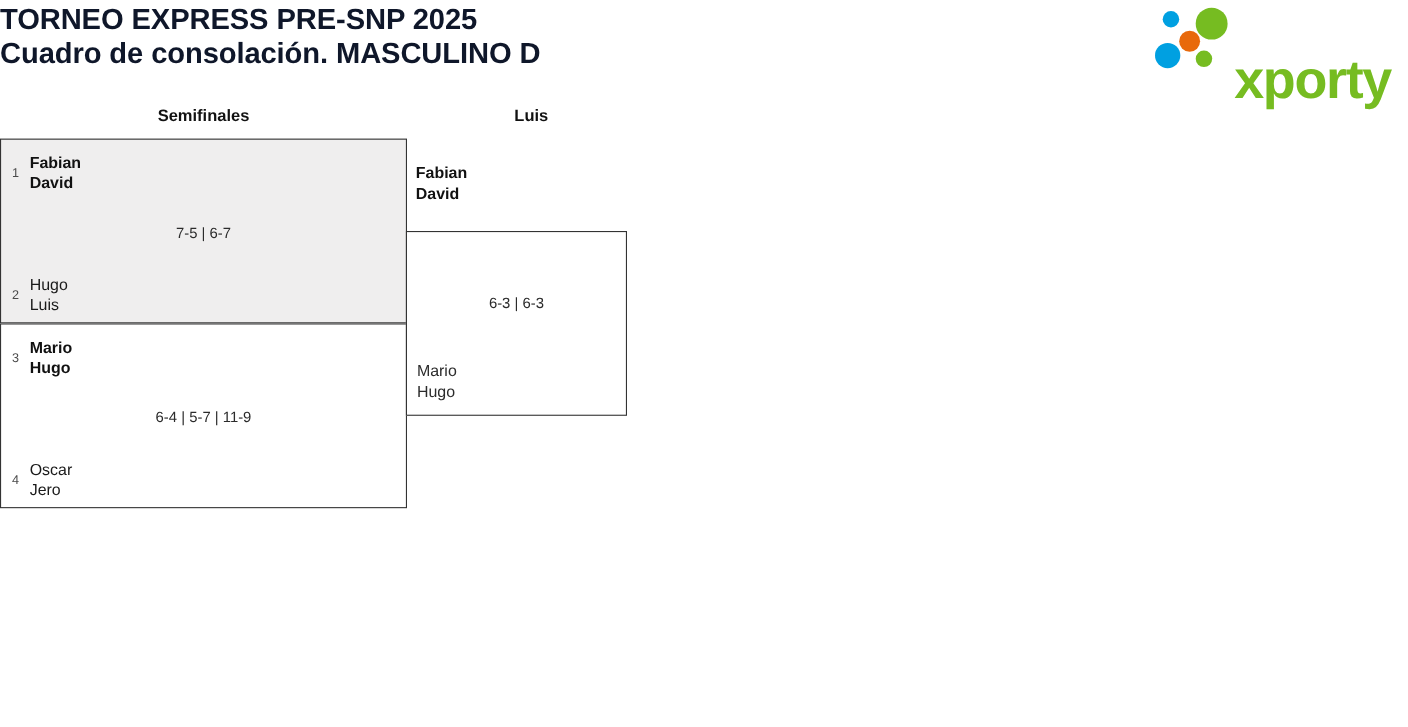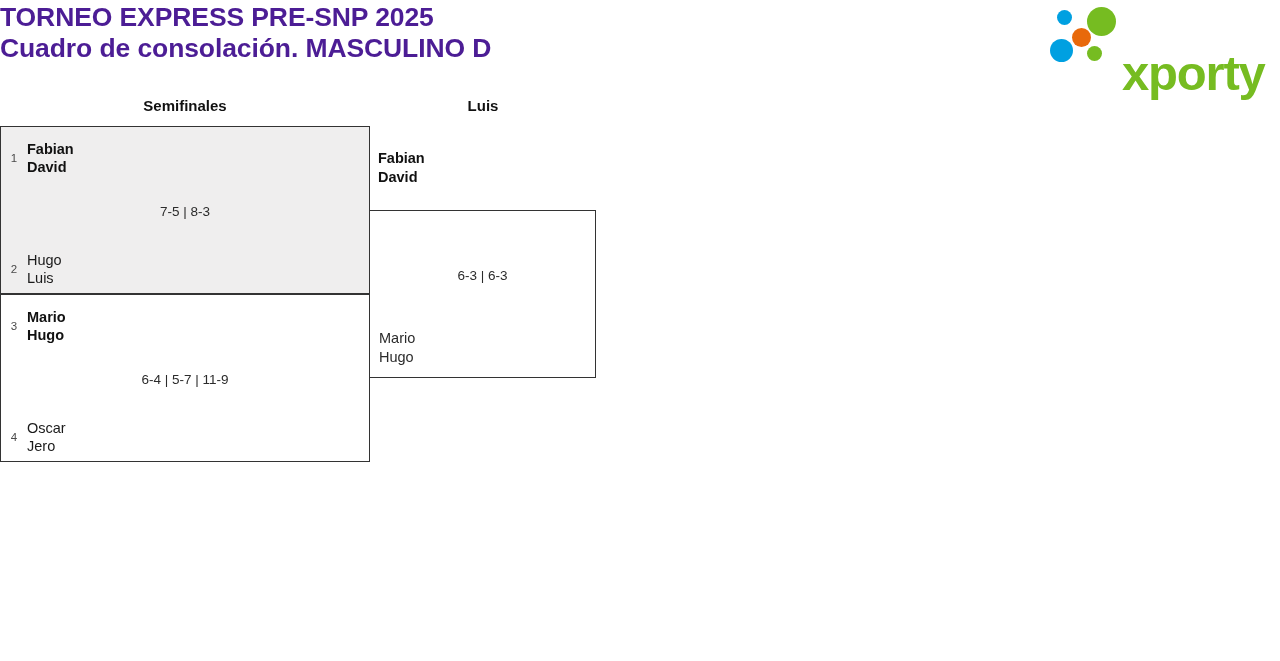--- a/index.html
+++ b/index.html
@@ -28,21 +28,21 @@
     position: absolute;
     left: 0;
     top: 2px;
     width: 900px;
   }
   .title-line {
     font-size: 26.5px;
     font-weight: bold;
     line-height: 31px;
     letter-spacing: -0.1px;
-    color: #4c1d95;
+    color: #0f172a;
     white-space: nowrap;
   }
 
   
   #logo {
     position: absolute;
     left: 1048px;
     top: 6px;
     width: 226px;
     height: 58px;
@@ -94,21 +94,21 @@
   .match-box {
     position: absolute;
     border: 1px solid #333333;
   }
   .match-box.highlight { background: #efeeee; }
   .match-box.plain { background: #ffffff; }
 
   
   #match-sf1 { left: 0px;   top: 38px;  width: 370px; height: 168px; }
   #match-sf2 { left: 0px;   top: 206px; width: 370px; height: 168px; }
-  #match-final { left: 369px; top: 122px; width: 227px; height: 168px; padding-left: 37px; }
+  #match-final { left: 369px; top: 122px; width: 201px; height: 168px; padding-left: 37px; }
 
   
   .competitor {
     position: absolute;
     left: 0;
     width: 100%;
     display: flex;
     align-items: center;
     height: 42px;
   }
@@ -203,21 +203,21 @@
   <div class="match-box highlight" id="match-sf1">
 
     <div class="competitor top">
       <div class="seed">1</div>
       <div class="names winner">
         <div class="name-line">Fabian</div>
         <div class="name-line">David</div>
       </div>
     </div>
 
-    <div class="score">7-5 | 8-3</div>
+    <div class="score">7-5 | 6-7</div>
 
     <div class="competitor bottom">
       <div class="seed">2</div>
       <div class="names">
         <div class="name-line">Hugo</div>
         <div class="name-line">Luis</div>
       </div>
     </div>
 
   </div>

